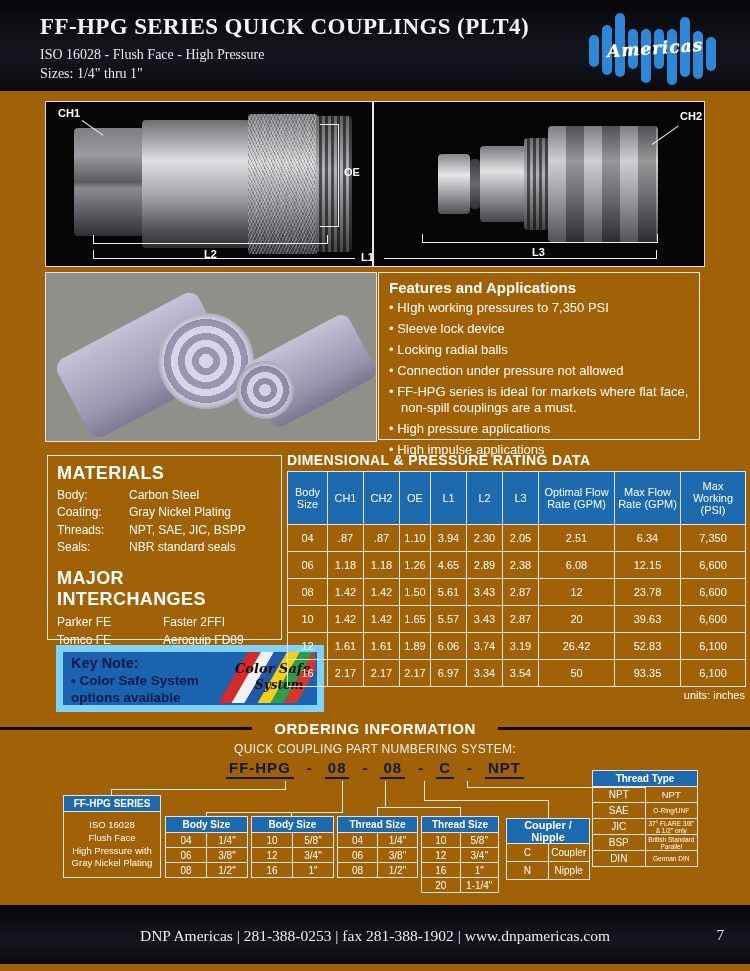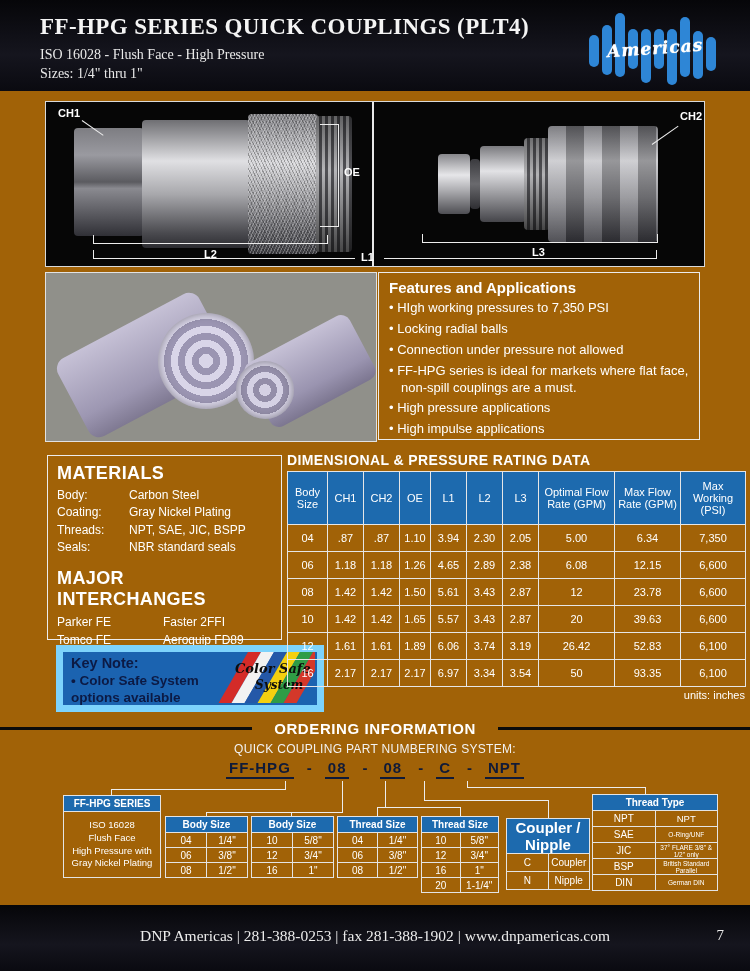--- a/index.html
+++ b/index.html
@@ -1,21 +1,21 @@
 <!DOCTYPE html>
 <html><head>
 <meta charset="utf-8">
 <style>
   html,body{margin:0;padding:0;background:#555;}
   #page{position:relative;width:750px;height:971px;background:#a16207;overflow:hidden;
         font-family:"Liberation Sans",sans-serif;margin:0 auto;}
   
   .band{position:absolute;left:0;width:750px;background:linear-gradient(180deg,#060609,#15151e 60%,#0a0a10);}
   #hdr{top:0;height:91px;}
-  #ftr{top:905px;height:66px;}
+  #ftr{top:905px;height:59px;}
   .hdr-title{position:absolute;left:40px;top:14px;color:#f4f4f4;font-family:"Liberation Serif",serif;
              font-weight:bold;font-size:23px;letter-spacing:.4px;}
   .hdr-sub{position:absolute;left:40px;color:#e9e9e9;font-family:"Liberation Serif",serif;font-size:14px;}
   #sub1{top:47px;} #sub2{top:66px;}
   
   #logo{position:absolute;left:585px;top:5px;width:150px;height:82px;}
   .lbar{position:absolute;width:10px;border-radius:5px;background:#2e86d6;}
   #logo-script{position:absolute;left:22px;top:33px;color:#fff;font-family:"DejaVu Serif",serif;
                font-style:italic;font-weight:bold;font-size:17px;transform:rotate(-4deg);letter-spacing:1px;
                text-shadow:0 0 1px #fff;}
@@ -110,22 +110,22 @@
   
   .bt{position:absolute;border-collapse:collapse;table-layout:fixed;}
   .bt th{background:#1d6aae;color:#fff;font-size:10px;font-weight:bold;border:1px solid #e4e4e4;height:15px;padding:0;}
   .bt td{color:#fff;font-size:10px;border:1px solid #e4e4e4;height:14px;text-align:center;padding:0;}
   #series-box{position:absolute;left:63px;top:795px;width:98px;height:83px;border:1px solid #e4e4e4;box-sizing:border-box;}
   #series-hdr{background:#1d6aae;color:#fff;font-size:10px;font-weight:bold;text-align:center;
               height:15px;line-height:15px;border-bottom:1px solid #e4e4e4;}
   #series-body{color:#fff;font-size:9.5px;text-align:center;line-height:1.35;padding-top:7px;}
   #tbl-bs1{left:165px;top:816px;width:83px;} #tbl-bs2{left:251px;top:816px;width:83px;}
   #tbl-ts1{left:337px;top:816px;width:81px;} #tbl-ts2{left:421px;top:816px;width:78px;}
-  #tbl-cn{left:506px;top:818px;width:84px;} #tbl-cn th{font-size:15px;} #tbl-cn td{height:17px;}
-  #tbl-tt{left:592px;top:794px;width:126px;border-radius:25px;}
+  #tbl-cn{left:506px;top:818px;width:84px;} #tbl-cn th{font-size:11px;} #tbl-cn td{height:17px;}
+  #tbl-tt{left:592px;top:770px;width:106px;border-radius:25px;}
   #tbl-tt td:last-child{font-size:6.5px;}
   #tbl-tt tr:first-of-type td:last-child{font-size:9.5px;}
   #tbl-tt td{height:15px;}
   .c1{width:34px;} .c1n{width:28px;}
   
   #ftr-text{position:absolute;left:0;top:22px;width:750px;text-align:center;color:#ececec;
             font-family:"Liberation Serif",serif;font-size:15.5px;}
   #ftr-page{position:absolute;right:26px;top:22px;color:#ececec;font-family:"Liberation Serif",serif;font-size:15px;}
 </style>
 </head>
@@ -196,20 +196,21 @@
     <div class="r-faceA"></div>
     <div class="r-bodyB"></div>
     <div class="r-faceB"></div>
   </div>
 
   <div id="features">
     <h2>Features and Applications</h2>
     <div>
 
     <div class="feat-item">HIgh working pressures to 7,350 PSI</div>
+        <div class="feat-item">Sleeve lock device</div>
         <div class="feat-item">Locking radial balls</div>
         <div class="feat-item">Connection under pressure not allowed</div>
         <div class="feat-item">FF-HPG series is ideal for markets where flat face, non-spill couplings are a must.</div>
         <div class="feat-item">High pressure applications</div>
         <div class="feat-item">High impulse applications</div>
       </div>
   </div>
 
   <div id="materials">
     <div class="mat-title">MATERIALS</div>
@@ -309,21 +310,21 @@
     <tbody>
 
         <tr>
           <td>04</td>
           <td>.87</td>
           <td>.87</td>
           <td>1.10</td>
           <td>3.94</td>
           <td>2.30</td>
           <td>2.05</td>
-          <td>5.00</td>
+          <td>2.51</td>
           <td>6.34</td>
           <td>7,350</td>
         </tr>
 
         <tr>
           <td>06</td>
           <td>1.18</td>
           <td>1.18</td>
           <td>1.26</td>
           <td>4.65</td>

